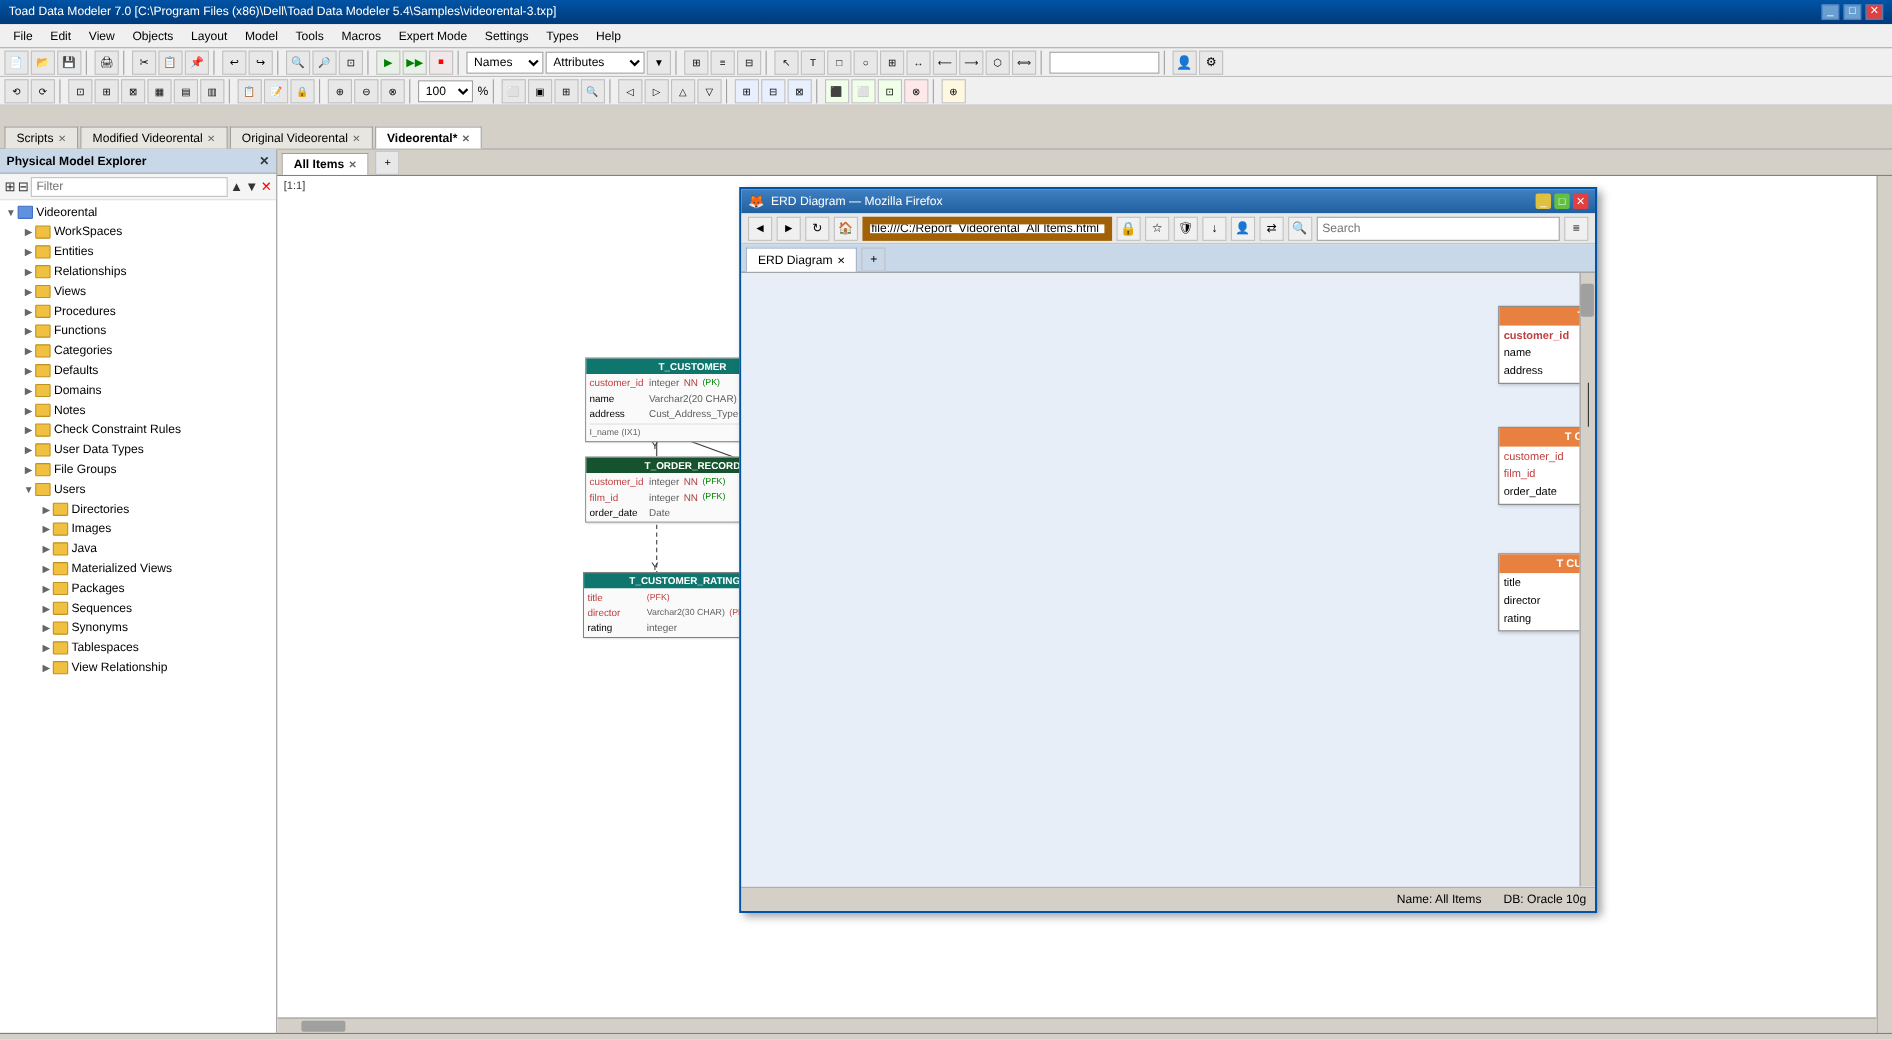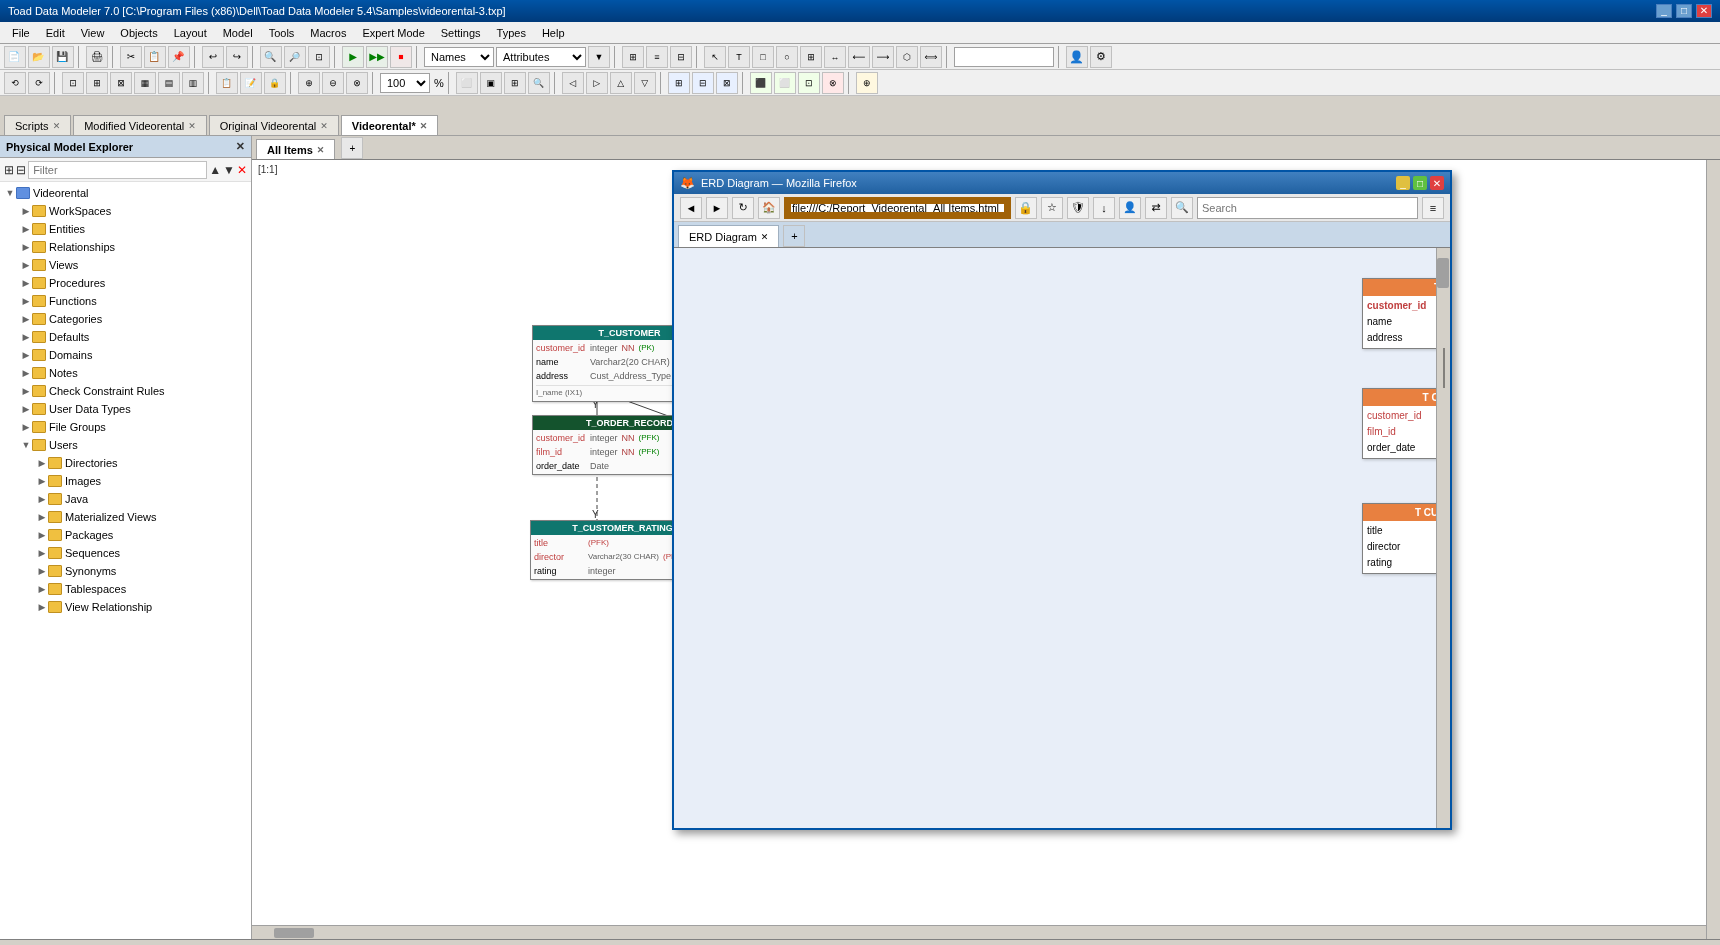--- a/index.html
+++ b/index.html
@@ -946,20 +946,24 @@
                   <span class="erd-col-name">rating</span>
                 </div>
             </div>
           </div>
 
           <div style="position:absolute; right:0; top:0; width:14px; height:100%; background:#d4d0c8; border-left:1px solid #a0a0a0;">
             <div style="width:12px; height:30px; background:#a0a0a0; margin-top:10px; border-radius:2px;"></div>
           </div>
         </div>
 
+        <div id="erd-status-bar">
+          <span>Name: All Items</span>
+          <span>DB: Oracle 10g</span>
+        </div>
       </div>
 
     </div>
 
   </div>
 
 </div>
 
 <div id="status-bar" style="position:relative; width:100%;">
   <span>Message Explorer, Loupe</span>

